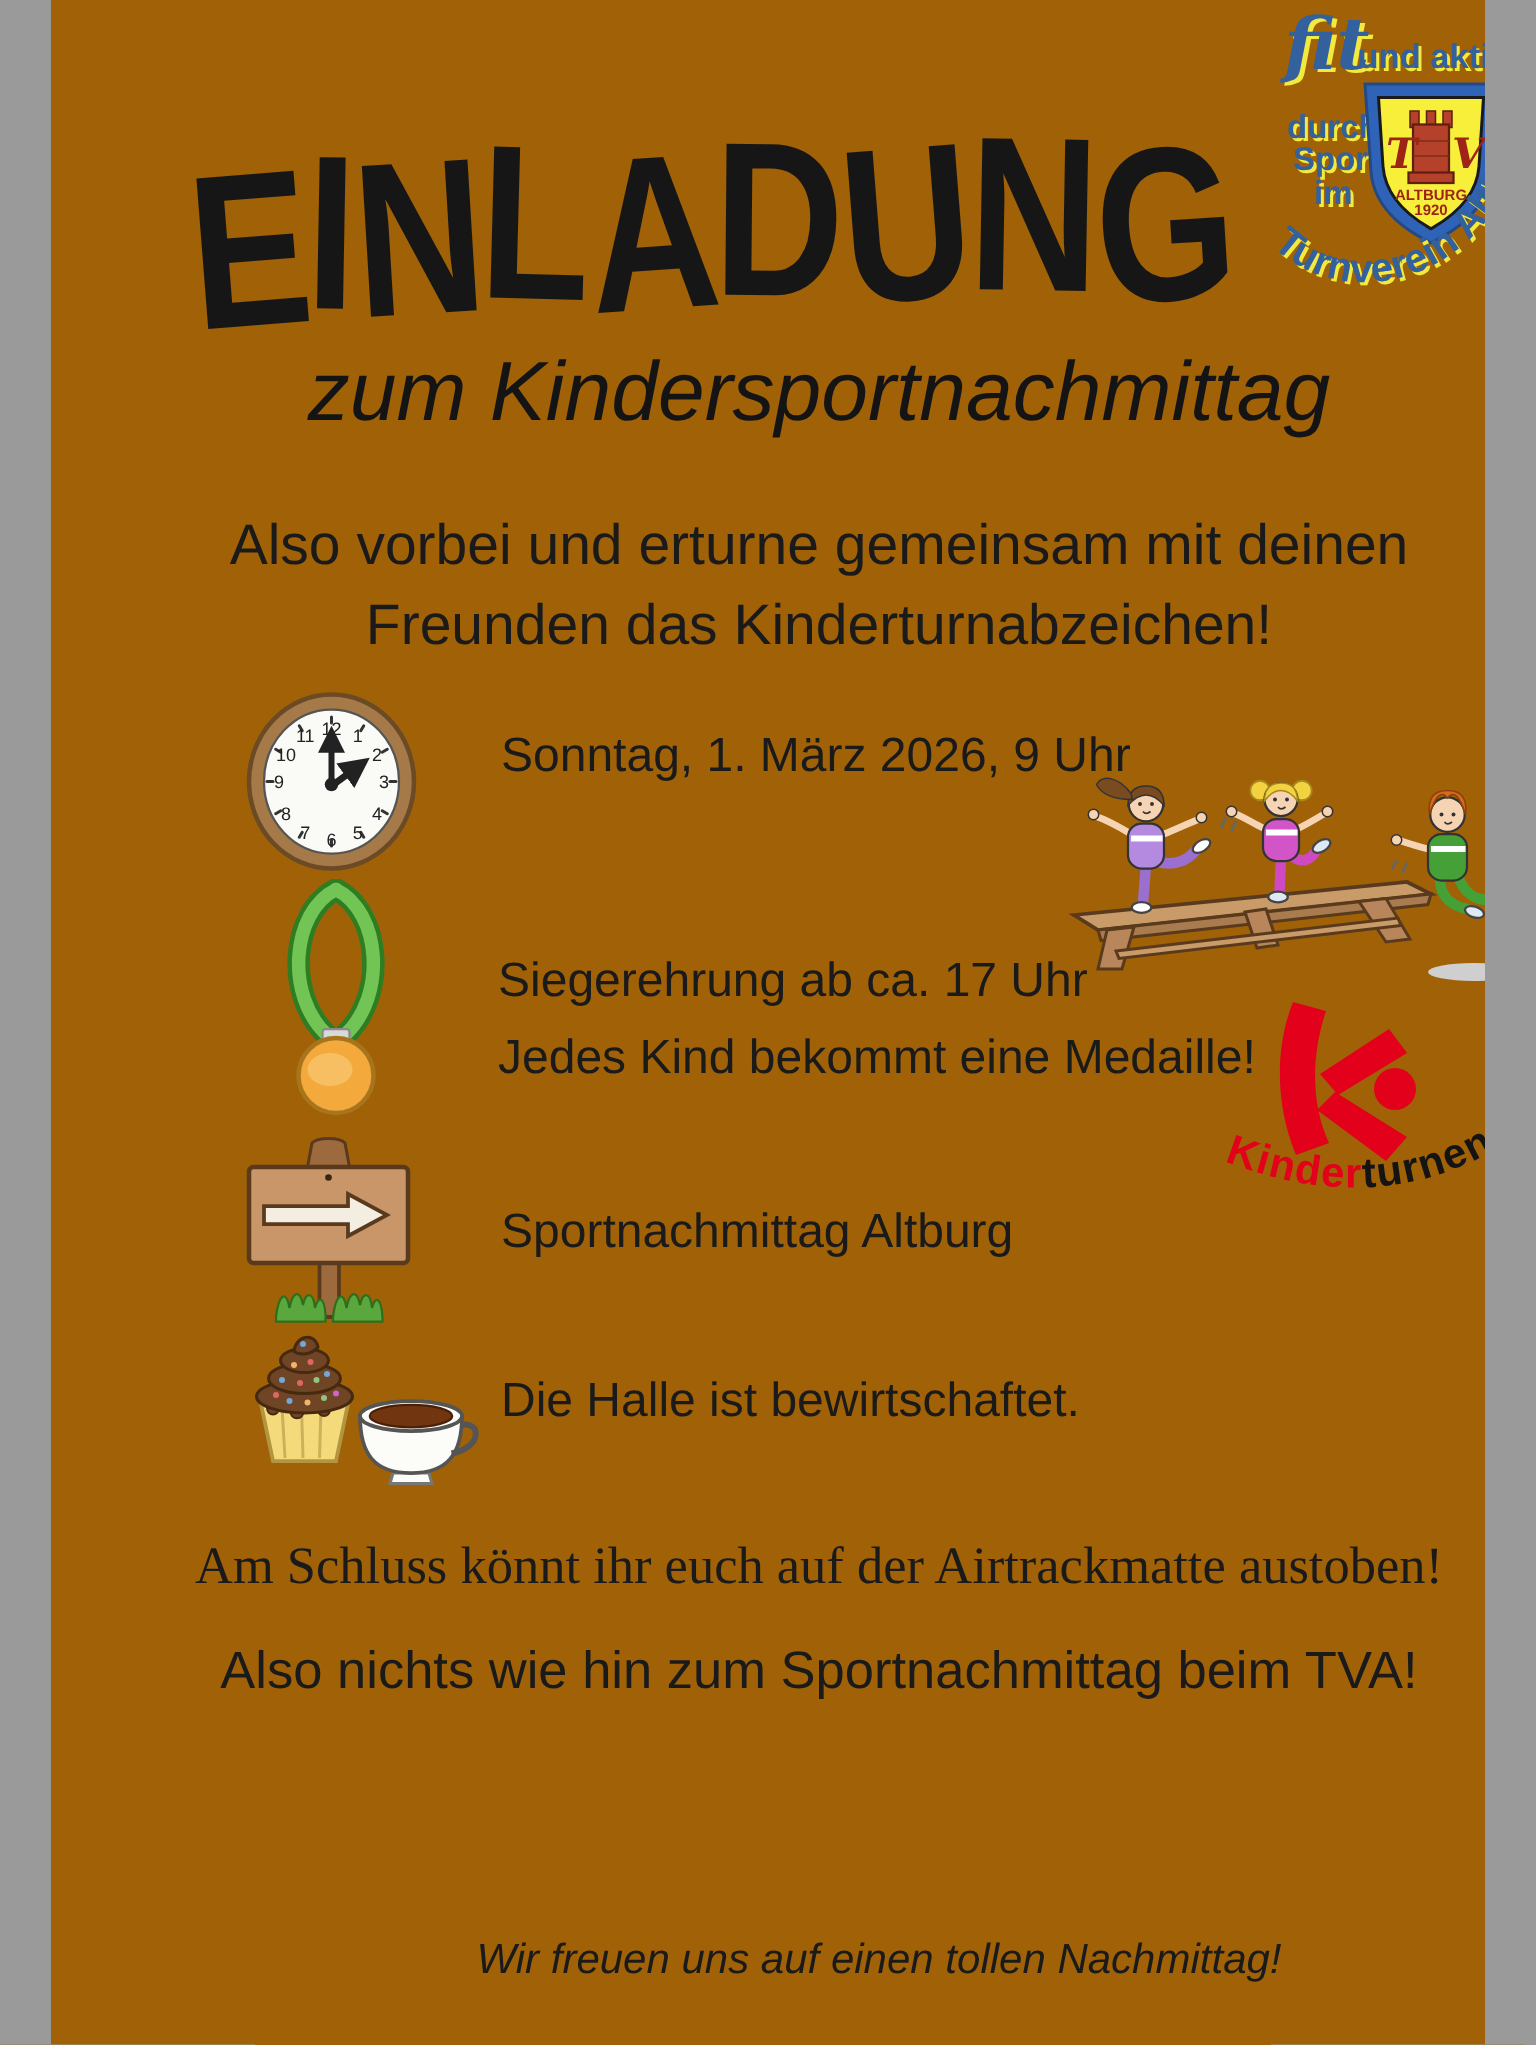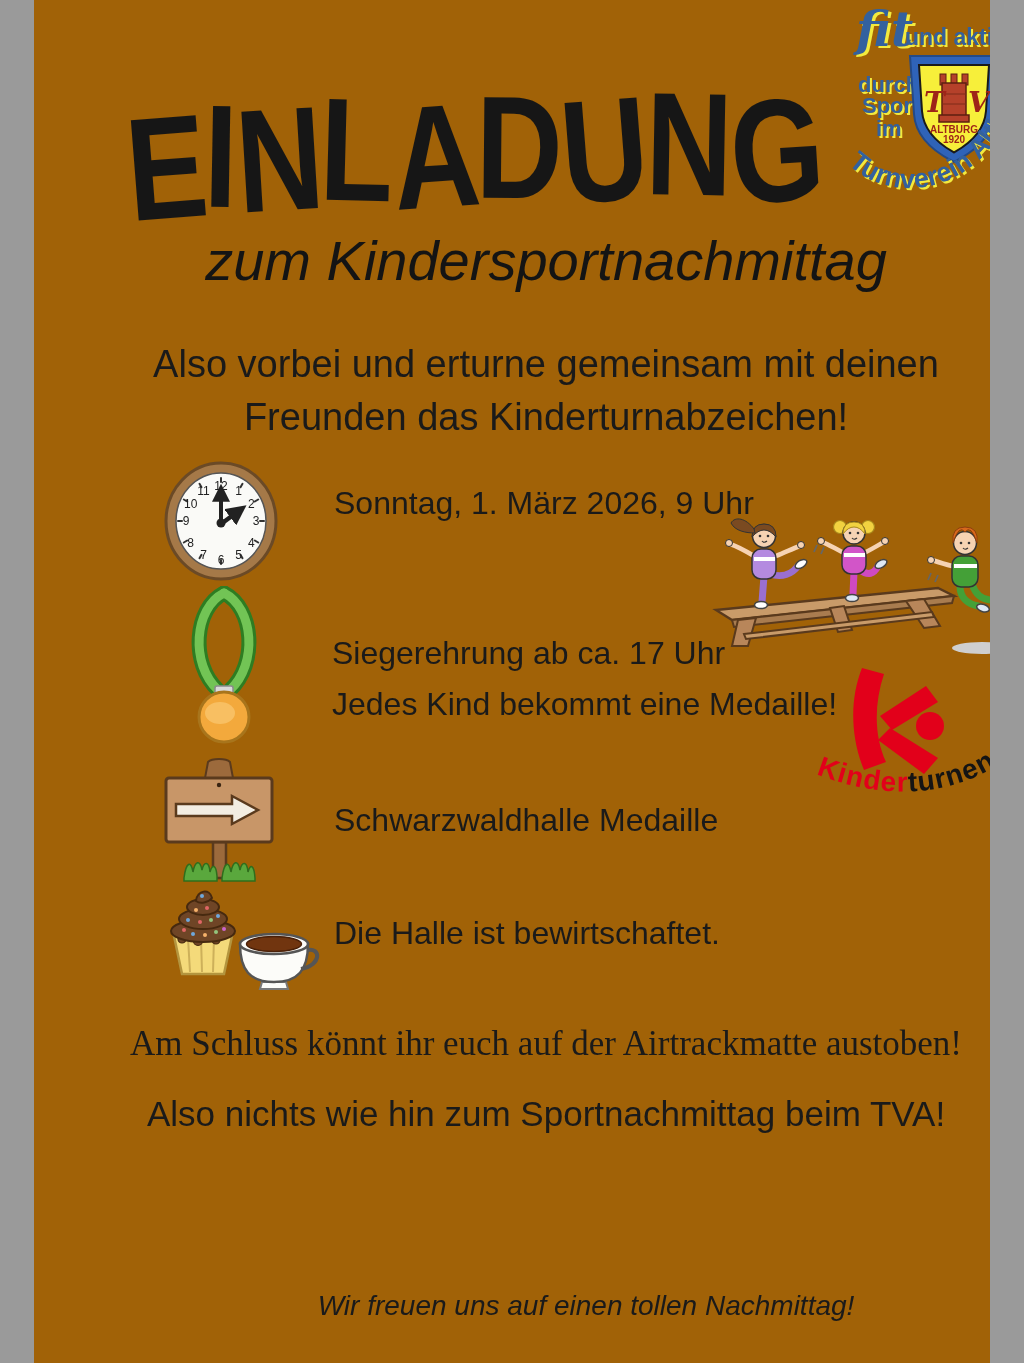--- a/index.html
+++ b/index.html
@@ -217,21 +217,21 @@
 
   <svg class="abs" style="left:124px;top:754px;" width="126" height="128" viewBox="0 0 126 128">
     <path d="M50,8 C54,4 68,4 72,8 L75,24 L47,24 Z" fill="#9c6a3c" stroke="#5a3a1d" stroke-width="2"></path>
     <rect x="55" y="88" width="13" height="36" fill="#9c6a3c" stroke="#5a3a1d" stroke-width="2.5"></rect>
     <rect x="8" y="24" width="106" height="64" rx="3" fill="#c89668" stroke="#5a3a1d" stroke-width="3"></rect>
     <circle cx="61" cy="31" r="2.2" fill="#3a2412"></circle>
     <polygon points="18,50 74,50 74,42 100,56 74,70 74,62 18,62" fill="#f3ede2" stroke="#5a3a1d" stroke-width="2.5"></polygon>
     <path d="M26,124 C28,108 33,106 35,118 C37,107 42,105 44,116 C46,107 51,107 52,118 C54,110 58,110 59,122 L59,127 L26,127 Z" fill="#5aa83d" stroke="#2f6e1d" stroke-width="1.5"></path>
     <path d="M64,124 C66,108 71,106 73,118 C75,107 80,105 82,116 C84,107 89,107 90,118 C92,110 96,110 97,124 L97,127 L64,127 Z" fill="#5aa83d" stroke="#2f6e1d" stroke-width="1.5"></path>
   </svg>
-  <div class="abs dtext" style="left:300px;top:795px;">Schwarzwaldhalle Medaille</div>
+  <div class="abs dtext" style="left:300px;top:795px;">Sportnachmittag Altburg</div>
 
   <svg class="abs" style="left:124px;top:872px;" width="168" height="122" viewBox="0 0 168 122">
     <path d="M16,64 L74,64 L66,102 L24,102 Z" fill="#f4da7a" stroke="#b3953f" stroke-width="2.5"></path>
     <path d="M30,66 L32,100 M43,66 L44,100 M56,66 L55,100" stroke="#cdb05a" stroke-width="2" fill="none"></path>
     <circle cx="24" cy="67" r="4" fill="#6f4526" stroke="#46290f" stroke-width="1.2"></circle>
     <circle cx="40" cy="69" r="4.5" fill="#6f4526" stroke="#46290f" stroke-width="1.2"></circle>
     <circle cx="58" cy="68" r="4" fill="#6f4526" stroke="#46290f" stroke-width="1.2"></circle>
     <ellipse cx="45" cy="59" rx="32" ry="11" fill="#6f4526" stroke="#46290f" stroke-width="2"></ellipse>
     <ellipse cx="45" cy="47" rx="24" ry="10" fill="#6f4526" stroke="#46290f" stroke-width="2"></ellipse>
     <ellipse cx="45" cy="35" rx="16" ry="8" fill="#6f4526" stroke="#46290f" stroke-width="2"></ellipse>

